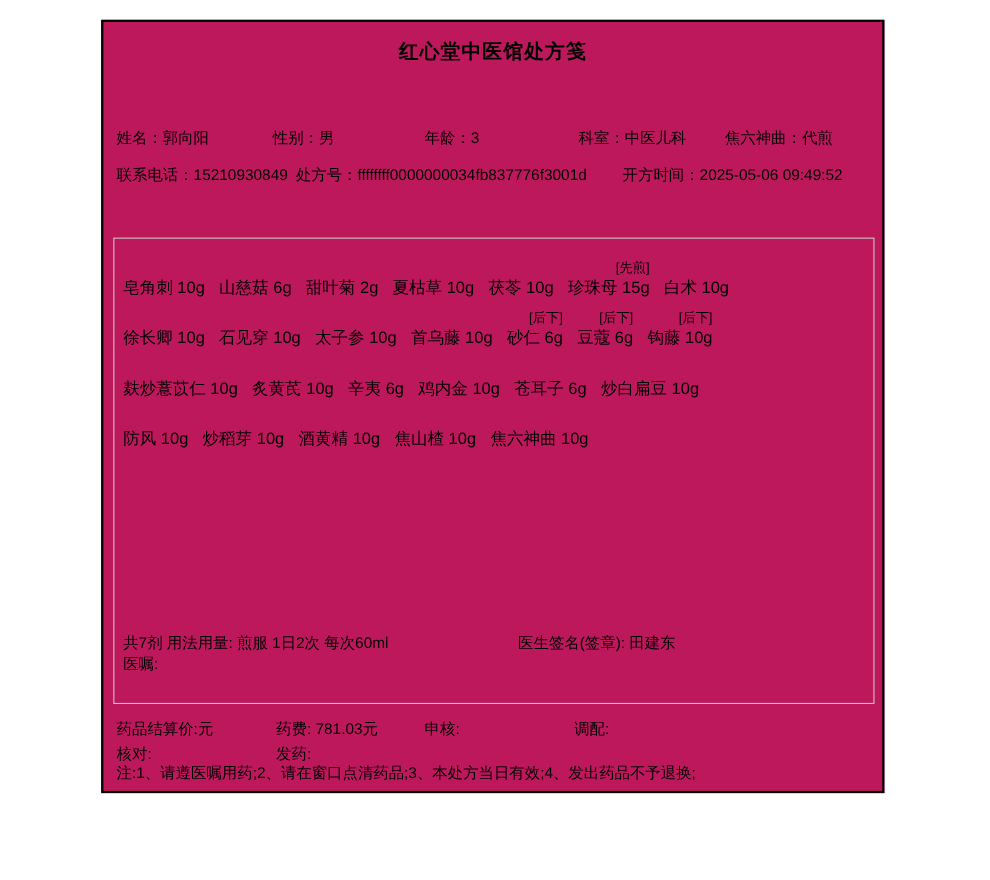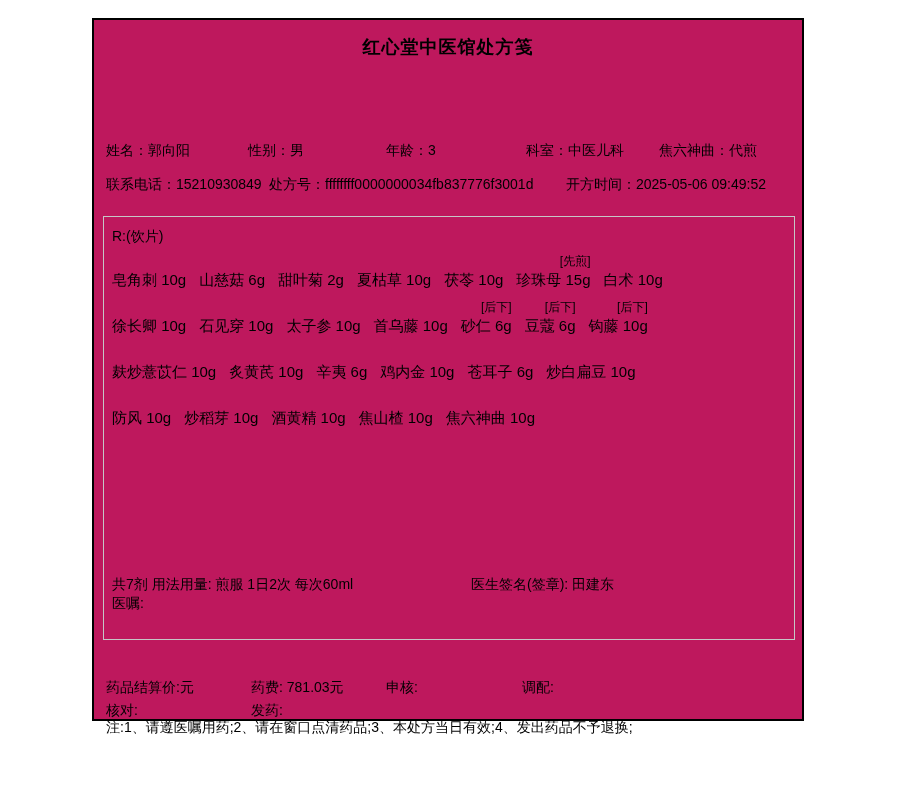--- a/index.html
+++ b/index.html
@@ -10,21 +10,21 @@
   }
   .sheet {
     position:absolute; left:92px; top:18px; width:712px; height:703px;
     border:2px solid #000; box-sizing:border-box; background:#be185d;
   }
   .title {
     position:absolute; top:15px; left:0; width:100%;
     text-align:center; font-size:18px; font-weight:bold;
     letter-spacing:1px;
   }
-  .f { position:absolute; font-size:14px; white-space:nowrap;margin-top:25px; }
+  .f { position:absolute; font-size:14px; white-space:nowrap; }
   .rx-box {
     position:absolute; left:9px; top:196px; width:692px; height:424px;
     border:1px solid #c6c6c6; box-sizing:border-box; display:flex;
   }
   .diag-col {
     width:139px; border-right:1px solid #c6c6c6;
     padding:9px 7px; box-sizing:border-box;
     font-size:14px; line-height:20px;
   }
   .rx-col { position:relative; flex:1; padding:11px 2px 0 8px; box-sizing:border-box; }
@@ -50,21 +50,20 @@
   <span class="f" style="left:292px;top:97px"><span>年龄：</span><span>3</span></span>
   <span class="f" style="left:432px;top:97px"><span>科室：</span><span>中医儿科</span></span>
   <span class="f" style="left:565px;top:97px"><span>焦六神曲：</span><span>代煎</span></span>
 
   <span class="f" style="left:12px;top:131px"><span>联系电话：</span><span>15210930849</span></span>
   <span class="f" style="left:175px;top:131px"><span>处方号：</span><span>ffffffff0000000034fb837776f3001d</span></span>
   <span class="f" style="left:472px;top:131px"><span>开方时间：</span><span>2025-05-06 09:49:52</span></span>
 
   <div class="rx-box">
     <div class="rx-col">
-      <div class="rx-header">R:(饮片)</div>
       <div class="rx-rows">
           <div class="rx-row"><span class="herb"><span class="herb-note">&nbsp;</span><span class="herb-text">皂角刺 10g</span></span><span class="herb"><span class="herb-note">&nbsp;</span><span class="herb-text">山慈菇 6g</span></span><span class="herb"><span class="herb-note">&nbsp;</span><span class="herb-text">甜叶菊 2g</span></span><span class="herb"><span class="herb-note">&nbsp;</span><span class="herb-text">夏枯草 10g</span></span><span class="herb"><span class="herb-note">&nbsp;</span><span class="herb-text">茯苓 10g</span></span><span class="herb"><span class="herb-note">[先煎]</span><span class="herb-text">珍珠母 15g</span></span><span class="herb"><span class="herb-note">&nbsp;</span><span class="herb-text">白术 10g</span></span></div>
           <div class="rx-row"><span class="herb"><span class="herb-note">&nbsp;</span><span class="herb-text">徐长卿 10g</span></span><span class="herb"><span class="herb-note">&nbsp;</span><span class="herb-text">石见穿 10g</span></span><span class="herb"><span class="herb-note">&nbsp;</span><span class="herb-text">太子参 10g</span></span><span class="herb"><span class="herb-note">&nbsp;</span><span class="herb-text">首乌藤 10g</span></span><span class="herb"><span class="herb-note">[后下]</span><span class="herb-text">砂仁 6g</span></span><span class="herb"><span class="herb-note">[后下]</span><span class="herb-text">豆蔻 6g</span></span><span class="herb"><span class="herb-note">[后下]</span><span class="herb-text">钩藤 10g</span></span></div>
           <div class="rx-row"><span class="herb"><span class="herb-note">&nbsp;</span><span class="herb-text">麸炒薏苡仁 10g</span></span><span class="herb"><span class="herb-note">&nbsp;</span><span class="herb-text">炙黄芪 10g</span></span><span class="herb"><span class="herb-note">&nbsp;</span><span class="herb-text">辛夷 6g</span></span><span class="herb"><span class="herb-note">&nbsp;</span><span class="herb-text">鸡内金 10g</span></span><span class="herb"><span class="herb-note">&nbsp;</span><span class="herb-text">苍耳子 6g</span></span><span class="herb"><span class="herb-note">&nbsp;</span><span class="herb-text">炒白扁豆 10g</span></span></div>
           <div class="rx-row"><span class="herb"><span class="herb-note">&nbsp;</span><span class="herb-text">防风 10g</span></span><span class="herb"><span class="herb-note">&nbsp;</span><span class="herb-text">炒稻芽 10g</span></span><span class="herb"><span class="herb-note">&nbsp;</span><span class="herb-text">酒黄精 10g</span></span><span class="herb"><span class="herb-note">&nbsp;</span><span class="herb-text">焦山楂 10g</span></span><span class="herb"><span class="herb-note">&nbsp;</span><span class="herb-text">焦六神曲 10g</span></span></div>
         </div>
       <div class="rx-usage">共7剂 用法用量: 煎服 1日2次 每次60ml</div>
       <div class="rx-doctor"><span>医生签名(签章): </span><span>田建东</span></div>
       <div class="rx-advice">医嘱:</div>
     </div>

